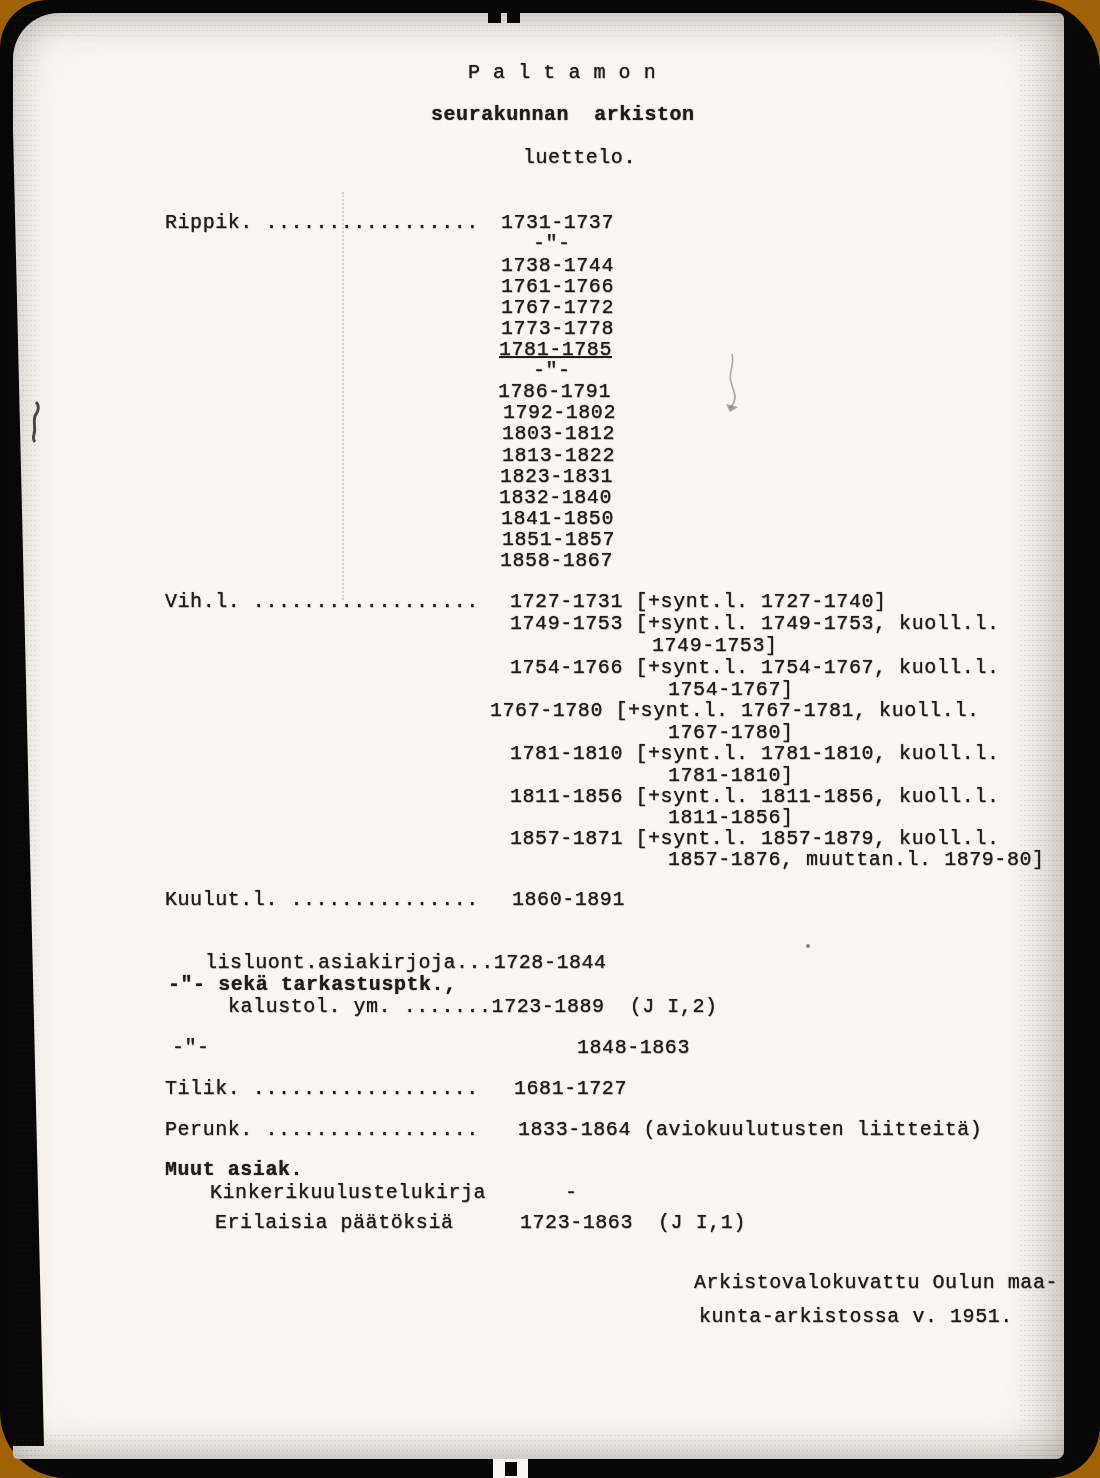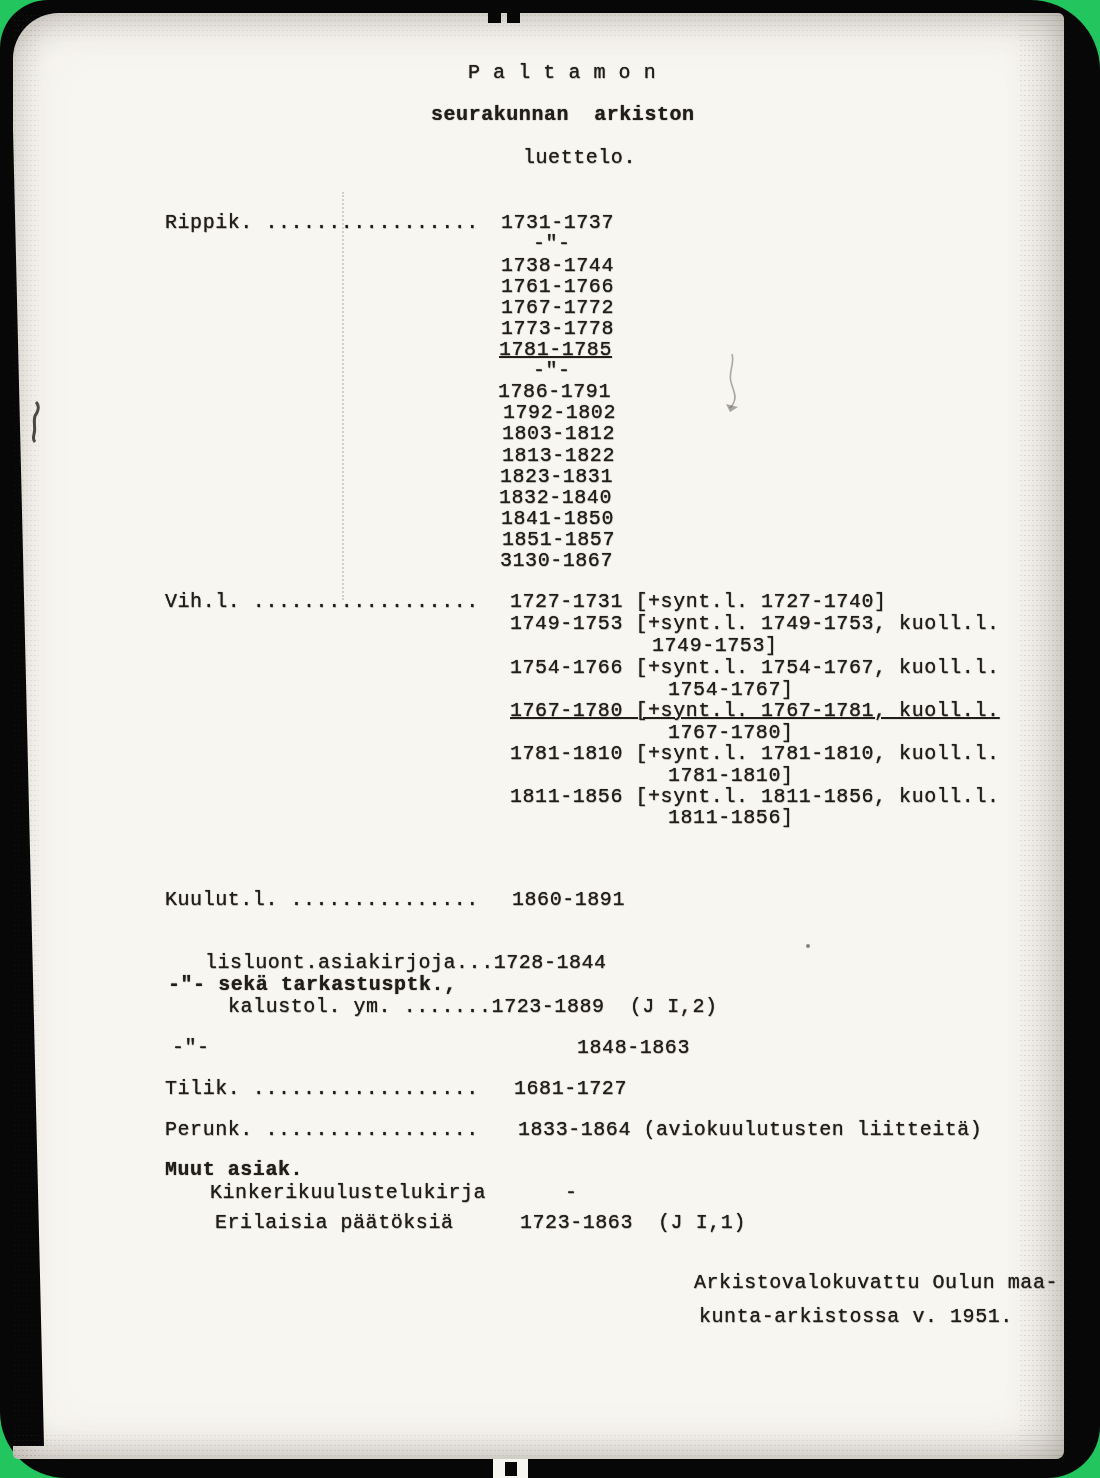--- a/index.html
+++ b/index.html
@@ -1,18 +1,18 @@
 <!DOCTYPE html>
 <html><head>
 <meta charset="utf-8">
 <style>
   html,body{margin:0;padding:0;background:#ffffff;}
   #canvas{
     position:relative;width:1100px;height:1478px;overflow:hidden;
-    background:#22c55e;
+    background:#a16207;
     font-family:"Liberation Mono","DejaVu Sans Mono",monospace;
   }
   .frame{
     position:absolute;left:0;top:0;right:0;bottom:0;
     background:#070707;
     border-radius:48px 70px 52px 66px;
   }
   .page{
     position:absolute;left:13px;top:13px;width:1051px;height:1446px;
     background:#f8f6f1;
@@ -102,33 +102,35 @@
       <div class="line" style="left: 499px; top: 339px; text-decoration: underline;">1781-1785</div>
       <div class="line" style="left: 533px; top: 360px;">-"-</div>
       <div class="line" style="left: 498px; top: 381px;">1786-1791</div>
       <div class="line" style="left: 503px; top: 402px;">1792-1802</div>
       <div class="line" style="left: 502px; top: 423px;">1803-1812</div>
       <div class="line" style="left: 502px; top: 445px;">1813-1822</div>
       <div class="line" style="left: 500px; top: 466px;">1823-1831</div>
       <div class="line" style="left: 499px; top: 487px;">1832-1840</div>
       <div class="line" style="left: 501px; top: 508px;">1841-1850</div>
       <div class="line" style="left: 502px; top: 529px;">1851-1857</div>
-      <div class="line" style="left: 500px; top: 550px;">3130-1867</div>
+      <div class="line" style="left: 500px; top: 550px;">1858-1867</div>
       <div class="line" style="left: 165px; top: 591px;">Vih.l. ..................</div>
       <div class="line" style="left: 510px; top: 591px;">1727-1731 [+synt.l. 1727-1740]</div>
       <div class="line" style="left: 510px; top: 613px;">1749-1753 [+synt.l. 1749-1753, kuoll.l.</div>
       <div class="line" style="left: 652px; top: 635px;">1749-1753]</div>
       <div class="line" style="left: 510px; top: 657px;">1754-1766 [+synt.l. 1754-1767, kuoll.l.</div>
       <div class="line" style="left: 668px; top: 679px;">1754-1767]</div>
-      <div class="line" style="left: 510px; top: 700px; text-decoration: underline;">1767-1780 [+synt.l. 1767-1781, kuoll.l.</div>
+      <div class="line" style="left: 490px; top: 700px;">1767-1780 [+synt.l. 1767-1781, kuoll.l.</div>
       <div class="line" style="left: 668px; top: 722px;">1767-1780]</div>
       <div class="line" style="left: 510px; top: 743px;">1781-1810 [+synt.l. 1781-1810, kuoll.l.</div>
       <div class="line" style="left: 668px; top: 765px;">1781-1810]</div>
       <div class="line" style="left: 510px; top: 786px;">1811-1856 [+synt.l. 1811-1856, kuoll.l.</div>
       <div class="line" style="left: 668px; top: 807px;">1811-1856]</div>
+      <div class="line" style="left: 510px; top: 828px;">1857-1871 [+synt.l. 1857-1879, kuoll.l.</div>
+      <div class="line" style="left: 668px; top: 849px;">1857-1876, muuttan.l. 1879-80]</div>
       <div class="line" style="left: 165px; top: 889px;">Kuulut.l. ...............</div>
       <div class="line" style="left: 512px; top: 889px;">1860-1891</div>
       <div class="line" style="left: 205px; top: 952px;">lisluont.asiakirjoja...1728-1844</div>
       <div class="line bold" style="left: 168px; top: 974px;">-"- sekä tarkastusptk.,</div>
       <div class="line" style="left: 228px; top: 996px;">kalustol. ym. .......1723-1889  (J I,2)</div>
       <div class="line" style="left: 172px; top: 1037px;">-"-</div>
       <div class="line" style="left: 577px; top: 1037px;">1848-1863</div>
       <div class="line" style="left: 165px; top: 1078px;">Tilik. ..................</div>
       <div class="line" style="left: 514px; top: 1078px;">1681-1727</div>
       <div class="line" style="left: 165px; top: 1119px;">Perunk. .................</div>

